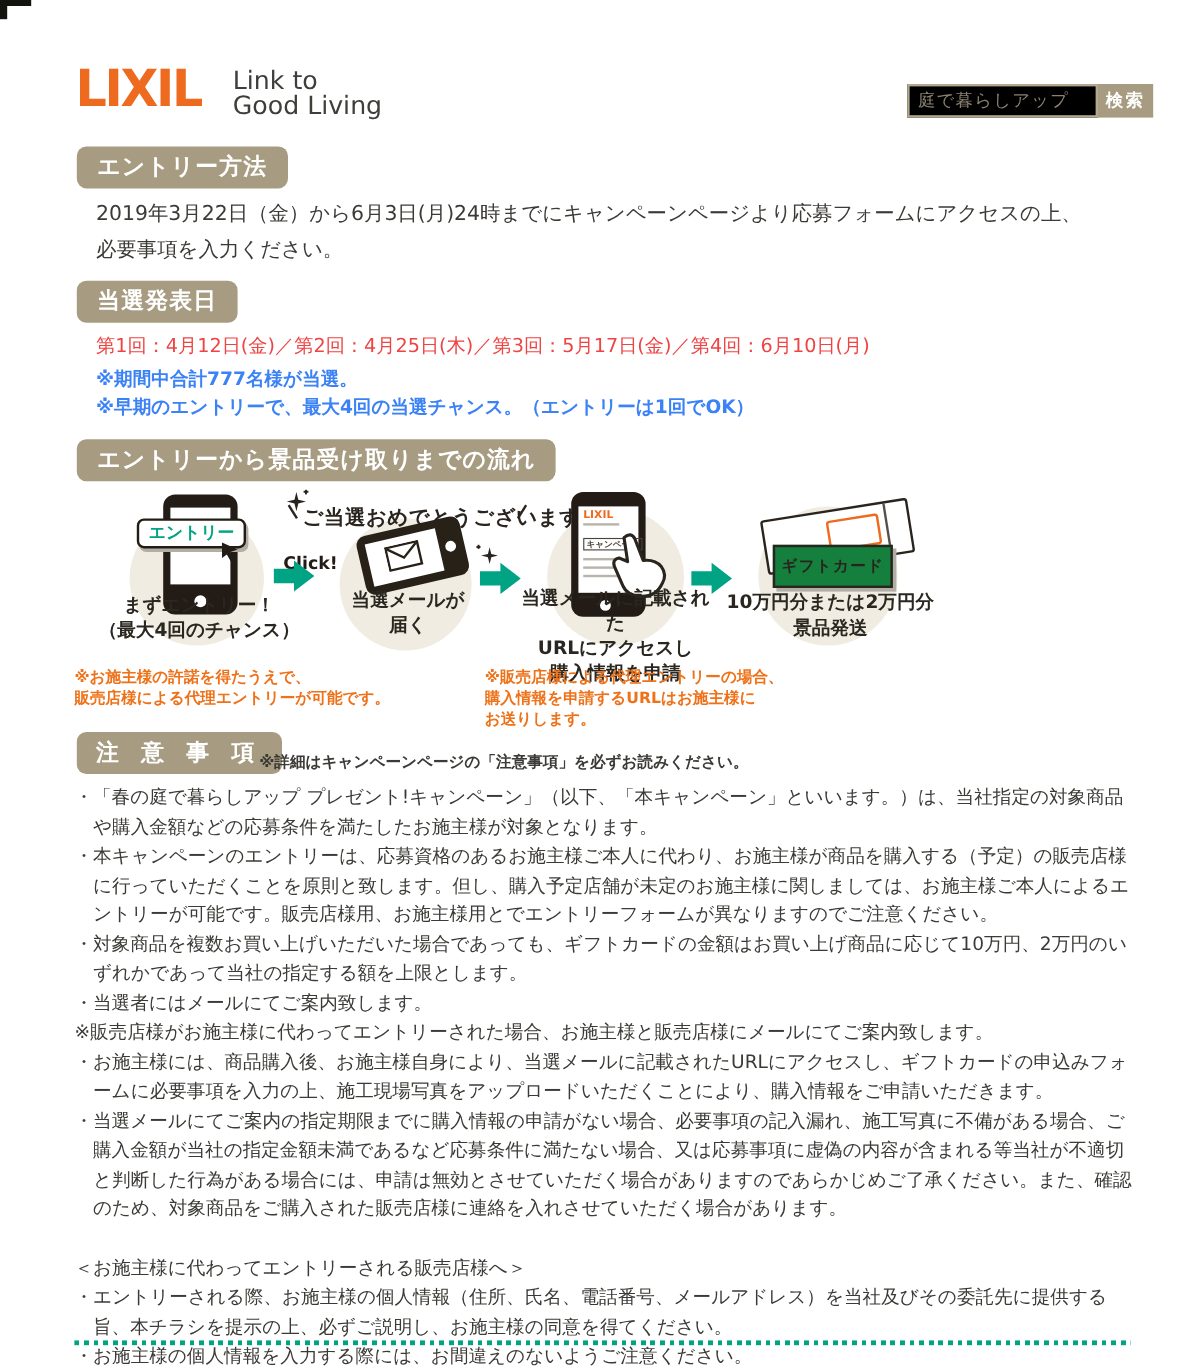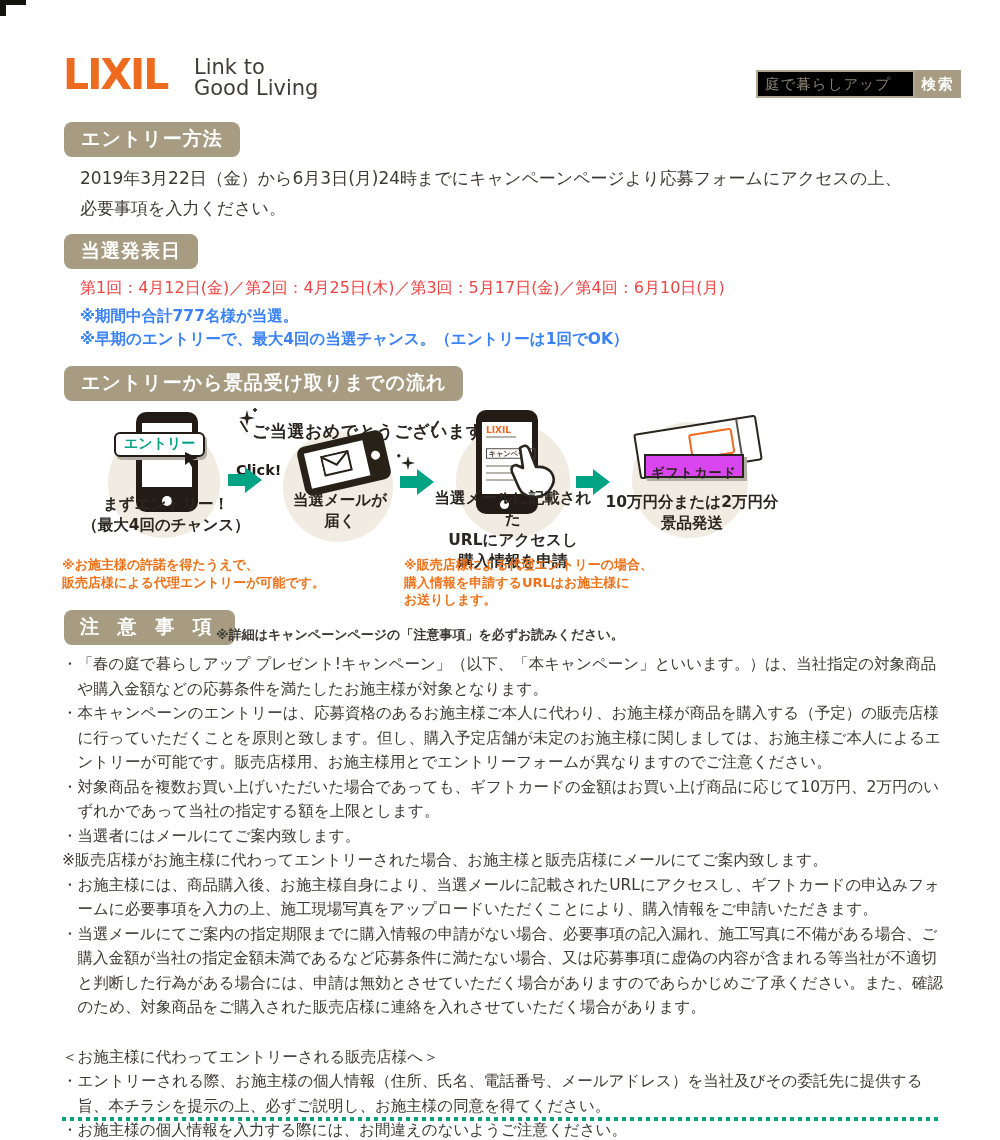--- a/index.html
+++ b/index.html
@@ -73,21 +73,21 @@
   .phone3 .mini-label{display:inline-block;border:1px solid #4a443c;font-size:7.5px;line-height:9px;
     padding:0 2px;color:#4a443c;font-weight:bold;white-space:nowrap;transform:scale(0.95);transform-origin:left;}
   .phone3 .mini-line{width:38px;height:2px;background:#b9b4ab;margin-top:5px;}
   .phone3 .dot{position:absolute;left:24px;top:90px;width:9px;height:9px;border-radius:50%;background:#fff;}
   .hand3{left:506px;top:36px;}
   
   .envelope{left:636px;top:16px;width:124px;height:46px;background:#fff;border:2.5px solid #2a241e;
     border-radius:3px;transform:rotate(-9deg);box-sizing:border-box;}
   .envelope .flap{position:absolute;right:17px;top:0;width:2px;height:100%;background:#2a241e;opacity:.8;}
   .envelope .stamp{position:absolute;right:24px;top:7px;width:40px;height:22px;border:2px solid #ee6a1f;border-radius:3px;}
-  .gift-card{left:644px;top:46px;width:100px;height:24px;background:#d946ef;border:2.5px solid #2a241e;
+  .gift-card{left:644px;top:46px;width:100px;height:36px;background:#15803d;border:2.5px solid #2a241e;
     box-shadow:3px 3px 0 #b2aea5;box-sizing:border-box;text-align:center;
     font-size:13px;font-weight:bold;color:#2a241e;line-height:33px;letter-spacing:1px;}
   
   .side-note{left:216px;top:626px;font-size:13px;font-weight:bold;color:#3b3a36;}
   .notes-list{left:62px;top:652px;width:886px;font-size:15.5px;line-height:24.5px;color:#3b3a36;}
   .note-item{padding-left:1em;text-indent:-1em;margin:0;}
   .dealer-heading{margin-top:25px;padding-left:0;text-indent:0;}
   .dotted-rule{left:62px;top:1117px;width:880px;height:4px;
     background:repeating-linear-gradient(90deg,#00a383 0 4px,transparent 4px 8px);}
 </style>

